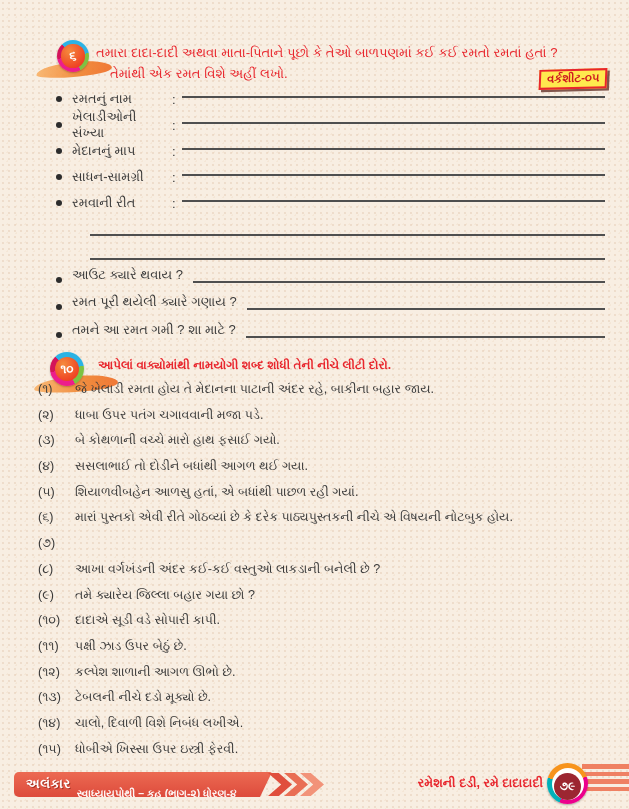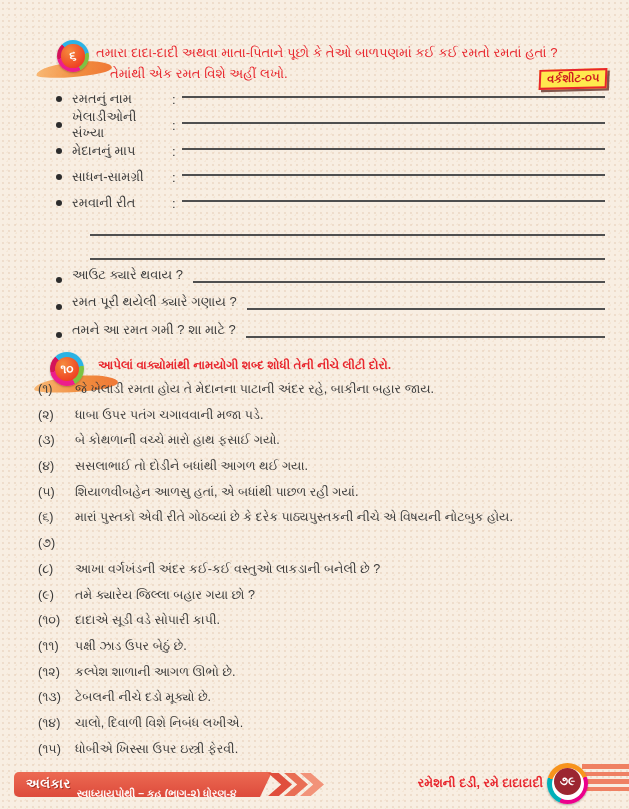--- a/index.html
+++ b/index.html
@@ -98,21 +98,21 @@
   .stripes { position:absolute; right:0; bottom:15px; width:47px; }
   .stripes .st { height:4.5px; background:#ef8163; margin-bottom:3px; }
   .page-badge {
     position:absolute; right:41px; bottom:5px; width:41px; height:41px; border-radius:50%;
     background:conic-gradient(from -20deg, #f7941d 0 25%, #ec008c 25% 62%, #00b0b9 62% 85%, #f7941d 85% 100%);
     display:flex; align-items:center; justify-content:center;
     box-shadow:0 1px 2px rgba(0,0,0,.3);
   }
   .page-badge .mid {
     width:32px; height:32px; border-radius:50%; background:#fff;
-    display:flex; align-items:flex-start; justify-content:center;
+    display:flex; align-items:flex-end; justify-content:center;
   }
   .page-badge .core {
     width:27px; height:27px; border-radius:50%; background:#9c2631;
     color:#fff; font-weight:bold; font-size:12px;
     display:flex; align-items:center; justify-content:center;
   }
 </style>
 </head>
 <body>
 

